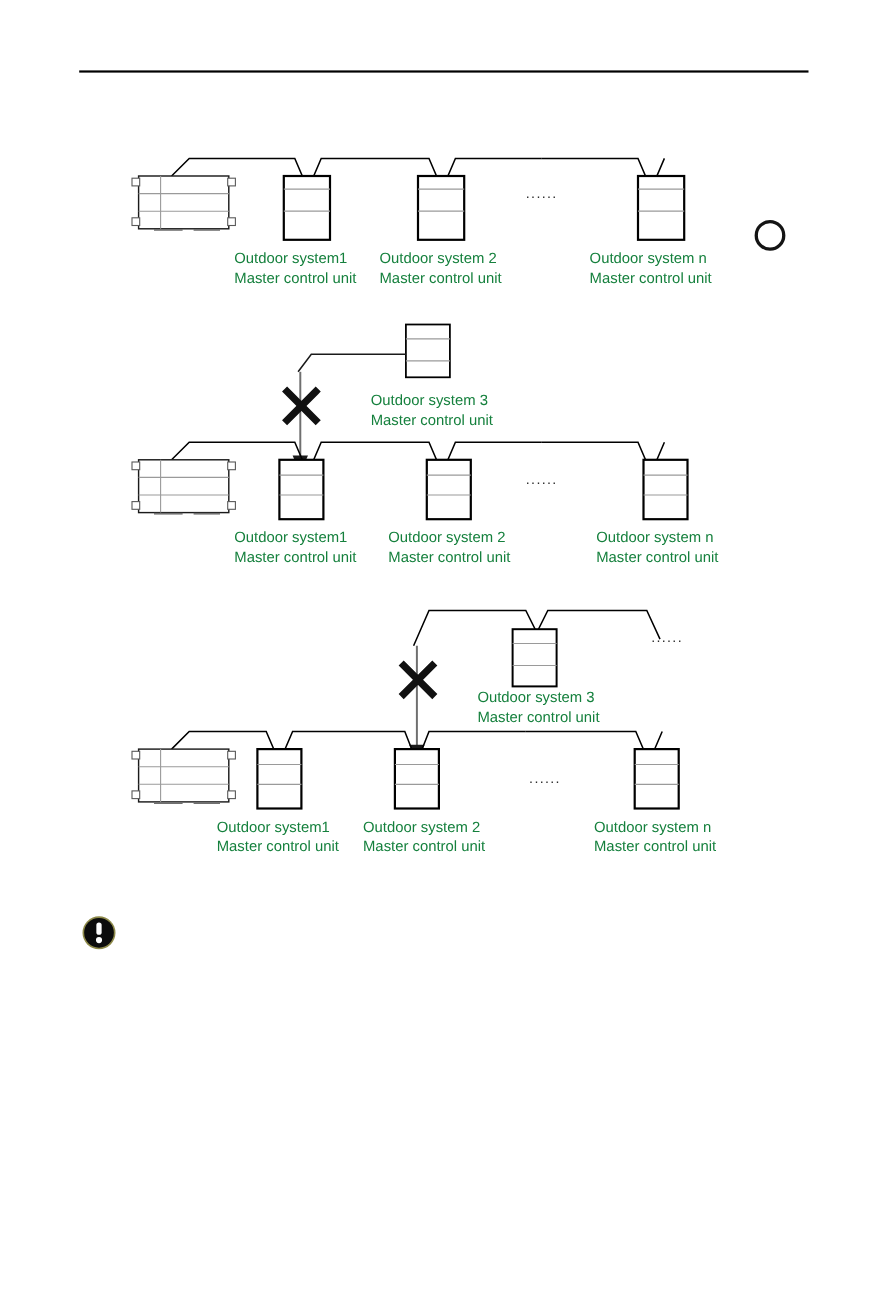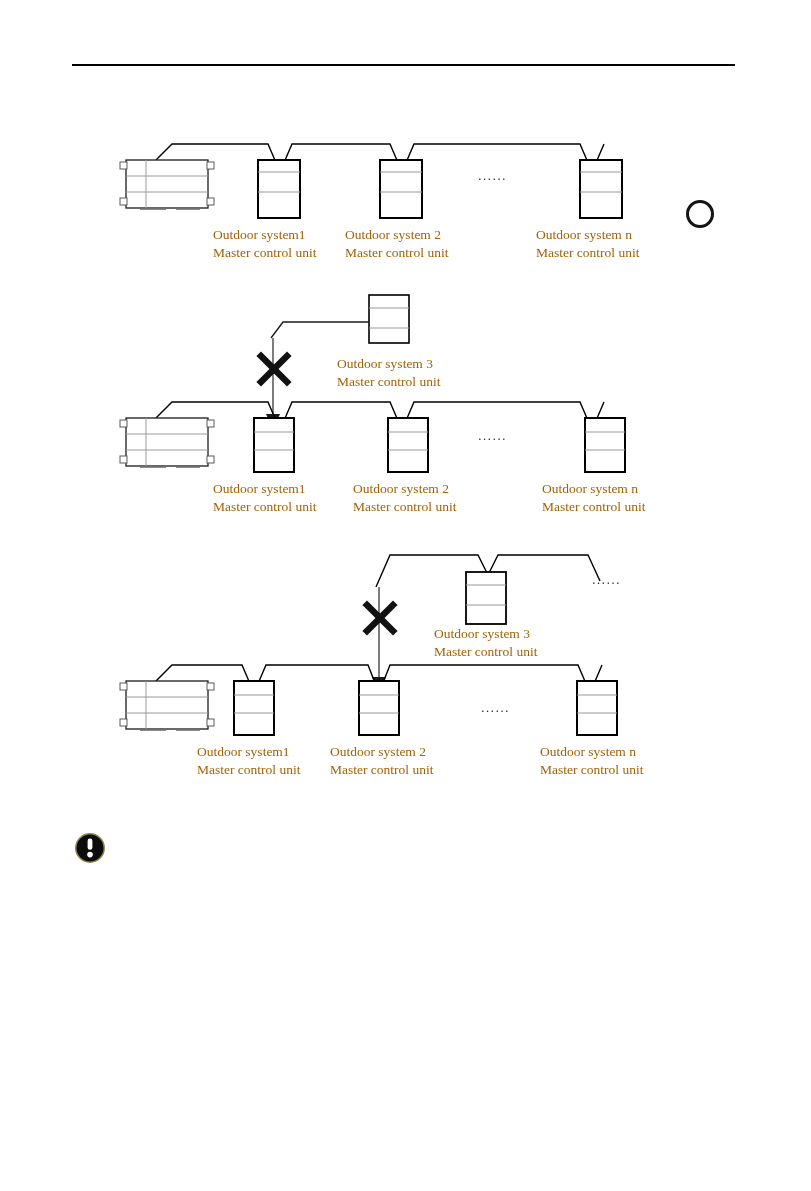--- a/index.html
+++ b/index.html
@@ -36,23 +36,22 @@
     width: 811px;
   }
   .diagram svg {
     display: block;
   }
   .label {
     position: absolute;
     font-size: 13.5px;
     line-height: 18px;
     white-space: nowrap;
-    color: #a16207;
+    color: #15803d;
     letter-spacing: 0px;
-    font-family: Liberation Serif, serif;
   }
   .label .l2 { display: block; }
   .ok-mark {
     position: absolute;
     width: 28px;
     height: 28px;
     border: 3px solid #141414;
     border-radius: 50%;
     box-sizing: border-box;
   }

